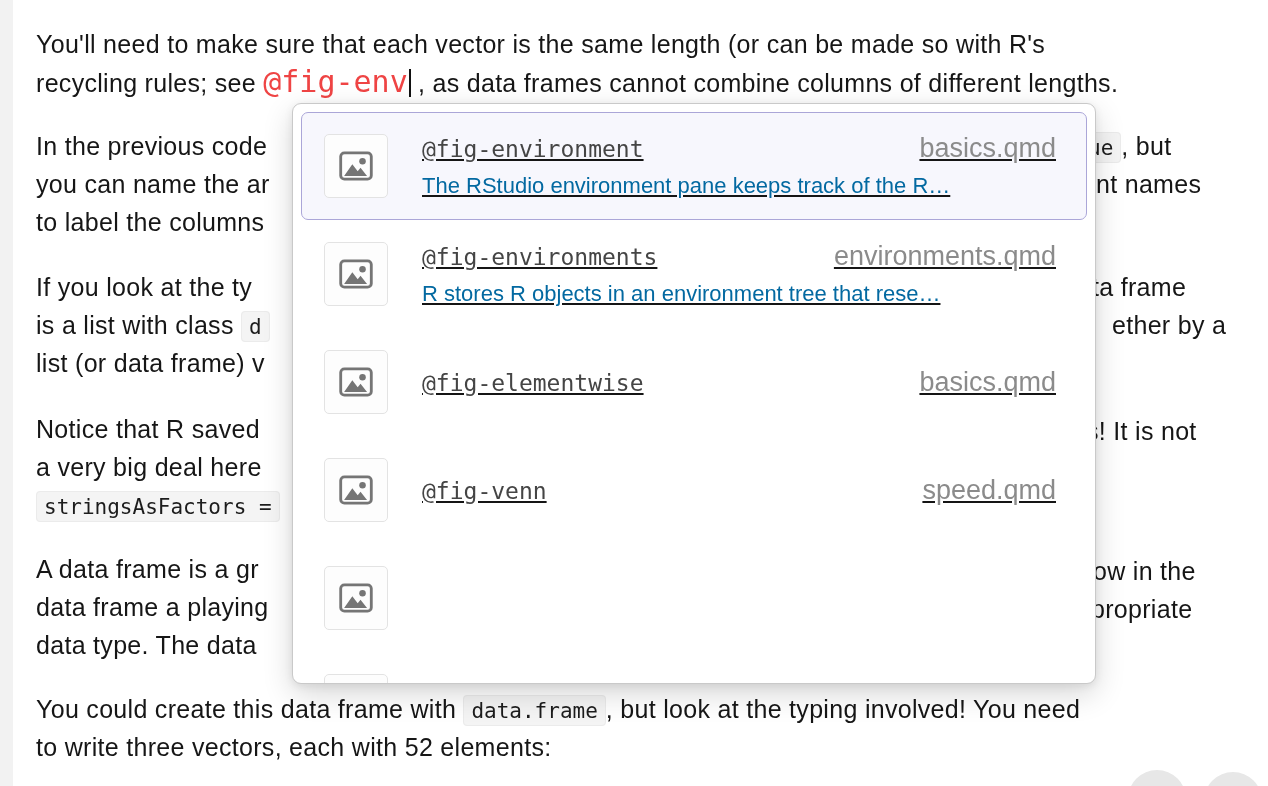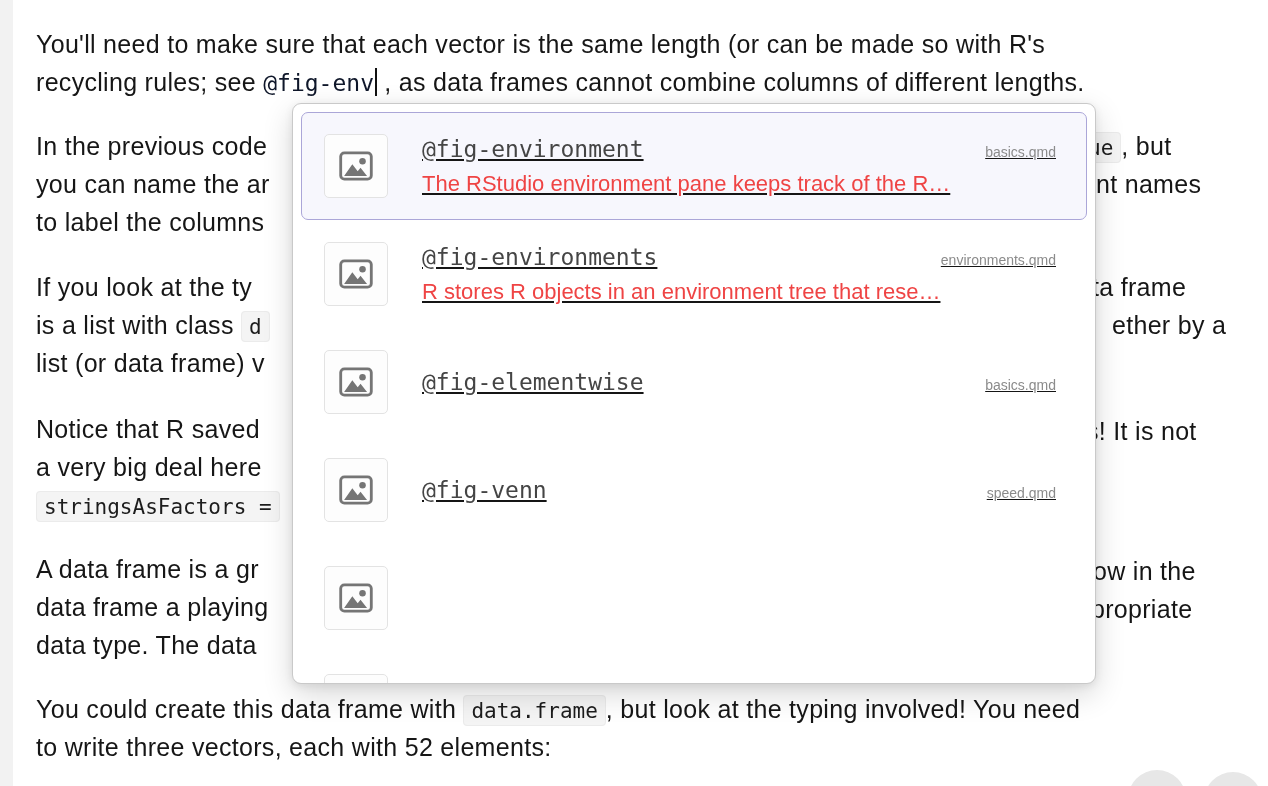--- a/index.html
+++ b/index.html
@@ -12,22 +12,22 @@
     position:absolute;left:36px;white-space:nowrap;
     font-size:25px;line-height:38px;letter-spacing:.3px;color:#161616;
   }
   .rfrag{left:1093px;}
   .code{
     font-family:"DejaVu Sans Mono",monospace;font-size:21px;
     background:#f4f4f4;border:1px solid #ebebeb;border-radius:4px;
     padding:3px 7px 2px;color:#1c1c1c;letter-spacing:0;
   }
   .ref{
-    font-family:"DejaVu Sans Mono",monospace;font-size:23px;
-    color:#0f172a;letter-spacing:0;
+    font-family:"DejaVu Sans Mono",monospace;font-size:30px;
+    color:#ef4444;letter-spacing:0;
   }
   .caret{
     display:inline-block;width:2px;height:28px;background:#111;
     vertical-align:-5px;margin-left:1px;
   }
   
   .popup{
     position:absolute;left:292px;top:103px;width:804px;height:581px;
     background:#ffffff;border:1px solid #c9c9c9;border-radius:9px;
     box-shadow:0 10px 30px rgba(0,0,0,.16),0 2px 8px rgba(0,0,0,.08);
@@ -42,22 +42,22 @@
     width:62px;height:62px;flex:0 0 62px;background:#fdfdfd;
     border:1px solid #e3e3e3;border-radius:5px;
     display:flex;align-items:center;justify-content:center;
   }
   .itext{flex:1;margin-left:34px;min-width:0;display:flex;flex-direction:column;gap:9px;text-decoration:underline;}
   .row1{display:flex;align-items:baseline;}
   .ilabel{
     font-family:"DejaVu Sans Mono",monospace;font-size:23px;color:#454545;
     white-space:nowrap;
   }
-  .ifile{margin-left:auto;font-size:14px;color:#8b8b8b;white-space:nowrap;}
-  .idesc{font-size:22px;color:#ef4444;white-space:nowrap;overflow:hidden;}
+  .ifile{margin-left:auto;font-size:27px;color:#8b8b8b;white-space:nowrap;}
+  .idesc{font-size:22px;color:#0369a1;white-space:nowrap;overflow:hidden;}
   .fab{
     position:absolute;width:58px;height:58px;border-radius:50%;
     background:#e7e7e7;z-index:5;
   }
   .fab1{left:1128px;top:770px;}
   .fab2{left:1204px;top:772px;}
 </style>
 </head>
 <body>
 

